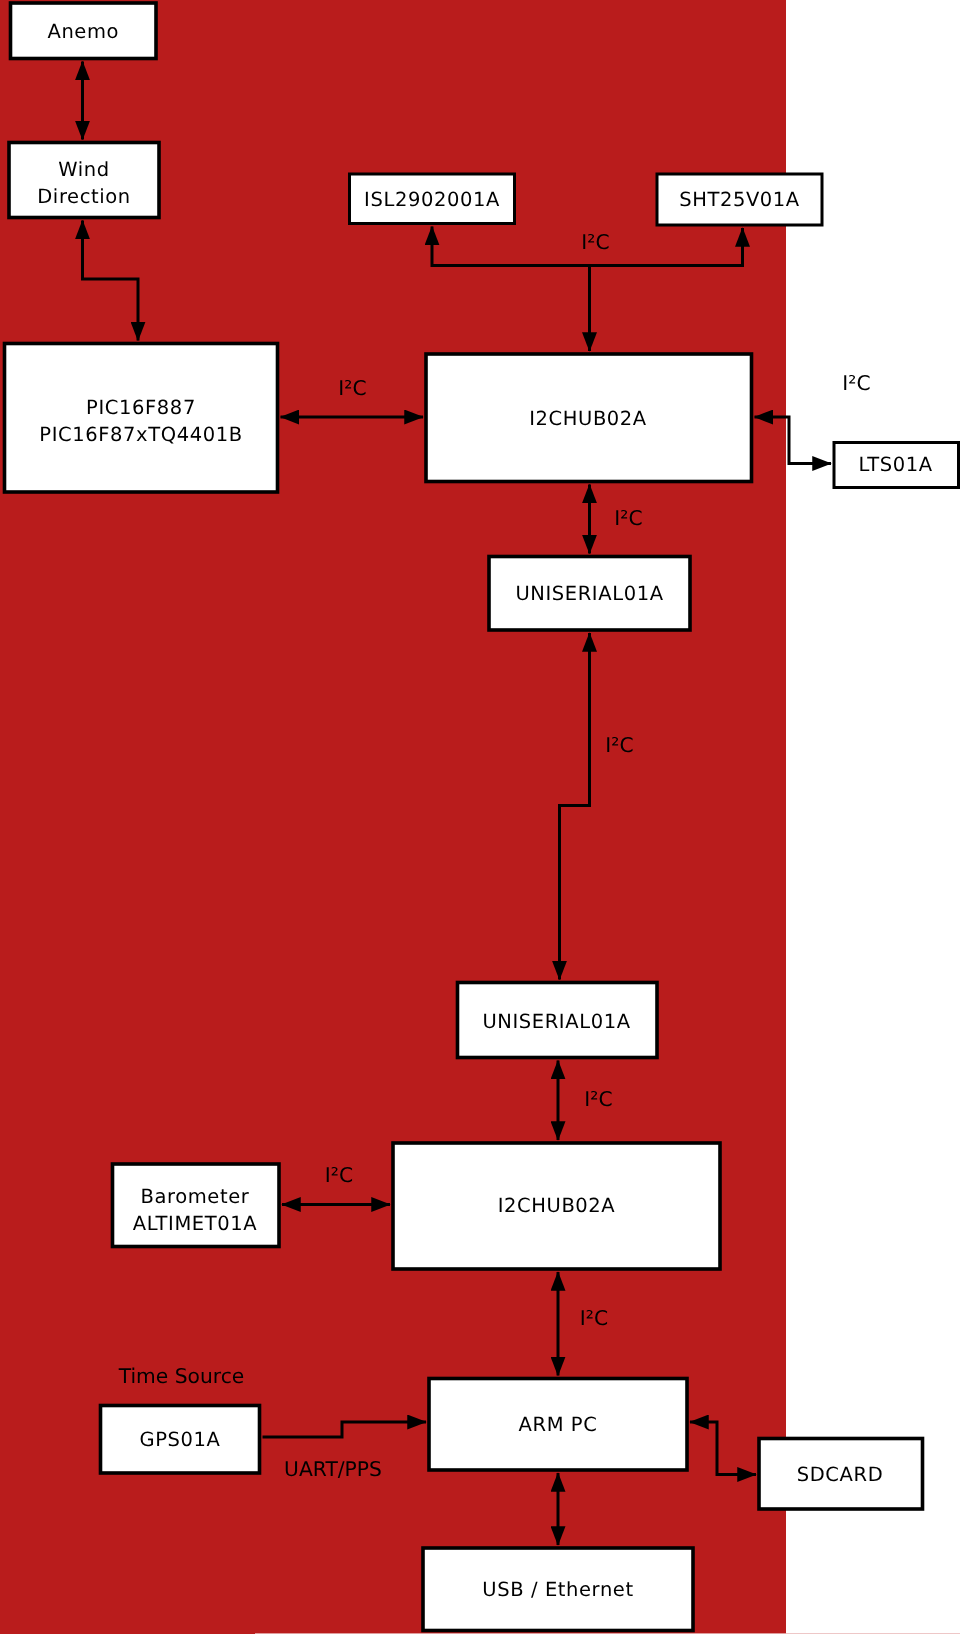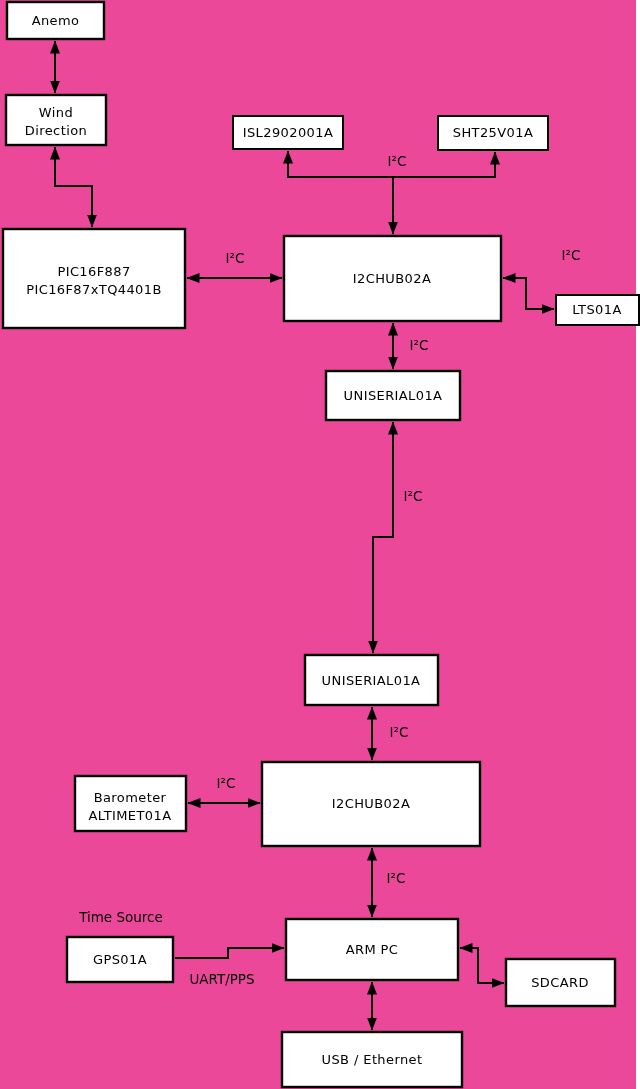--- a/index.html
+++ b/index.html
@@ -6,23 +6,23 @@
     margin: 0;
     padding: 0;
     background: #ffffff;
     width: 640px;
     height: 1089px;
     overflow: hidden;
     font-family: "DejaVu Sans", sans-serif;
   }
   #diagram-wrap {
     position: relative;
-    width: 636px;
+    width: 524px;
     height: 1089px;
-    background: #ec4899;
+    background: #b91c1c;
   }
   svg {
     display: block;
   }
   .node-box {
     fill: #ffffff;
     stroke: #000000;
     stroke-width: 2.4;
   }
   .node-box.thin {

